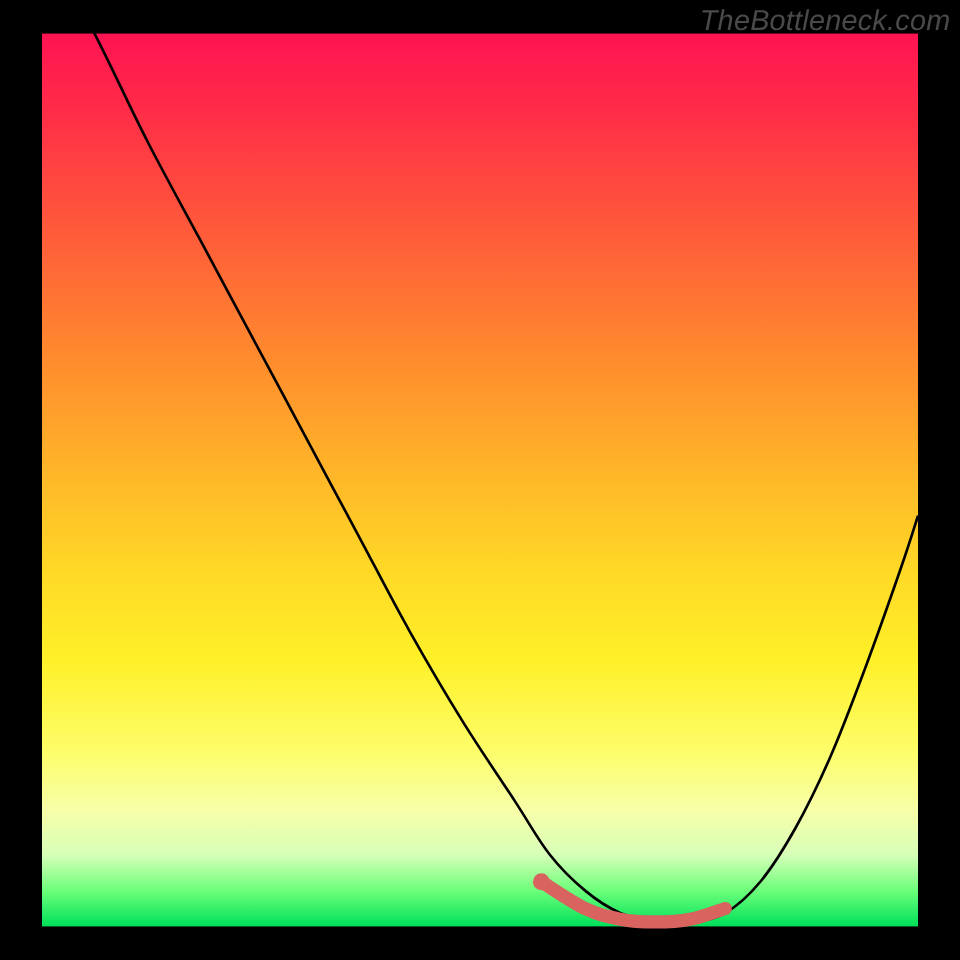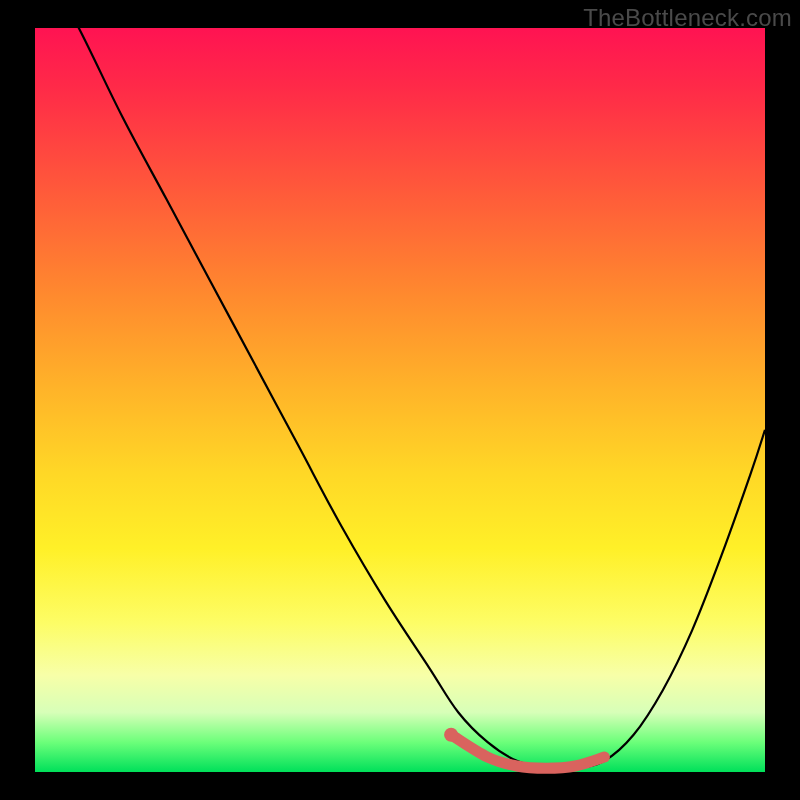--- a/index.html
+++ b/index.html
@@ -9,20 +9,21 @@
     height: 800px;
     background: #000;
     overflow: hidden;
     font-family: Arial, Helvetica, sans-serif;
   }
   .frame {
     position: relative;
     width: 800px;
     height: 800px;
     background: #000;
+    font-style: italic;
   }
   .plot-area {
     position: absolute;
     left: 35px;
     top: 28px;
     width: 730px;
     height: 744px;
     
     background: linear-gradient(
       to bottom,

